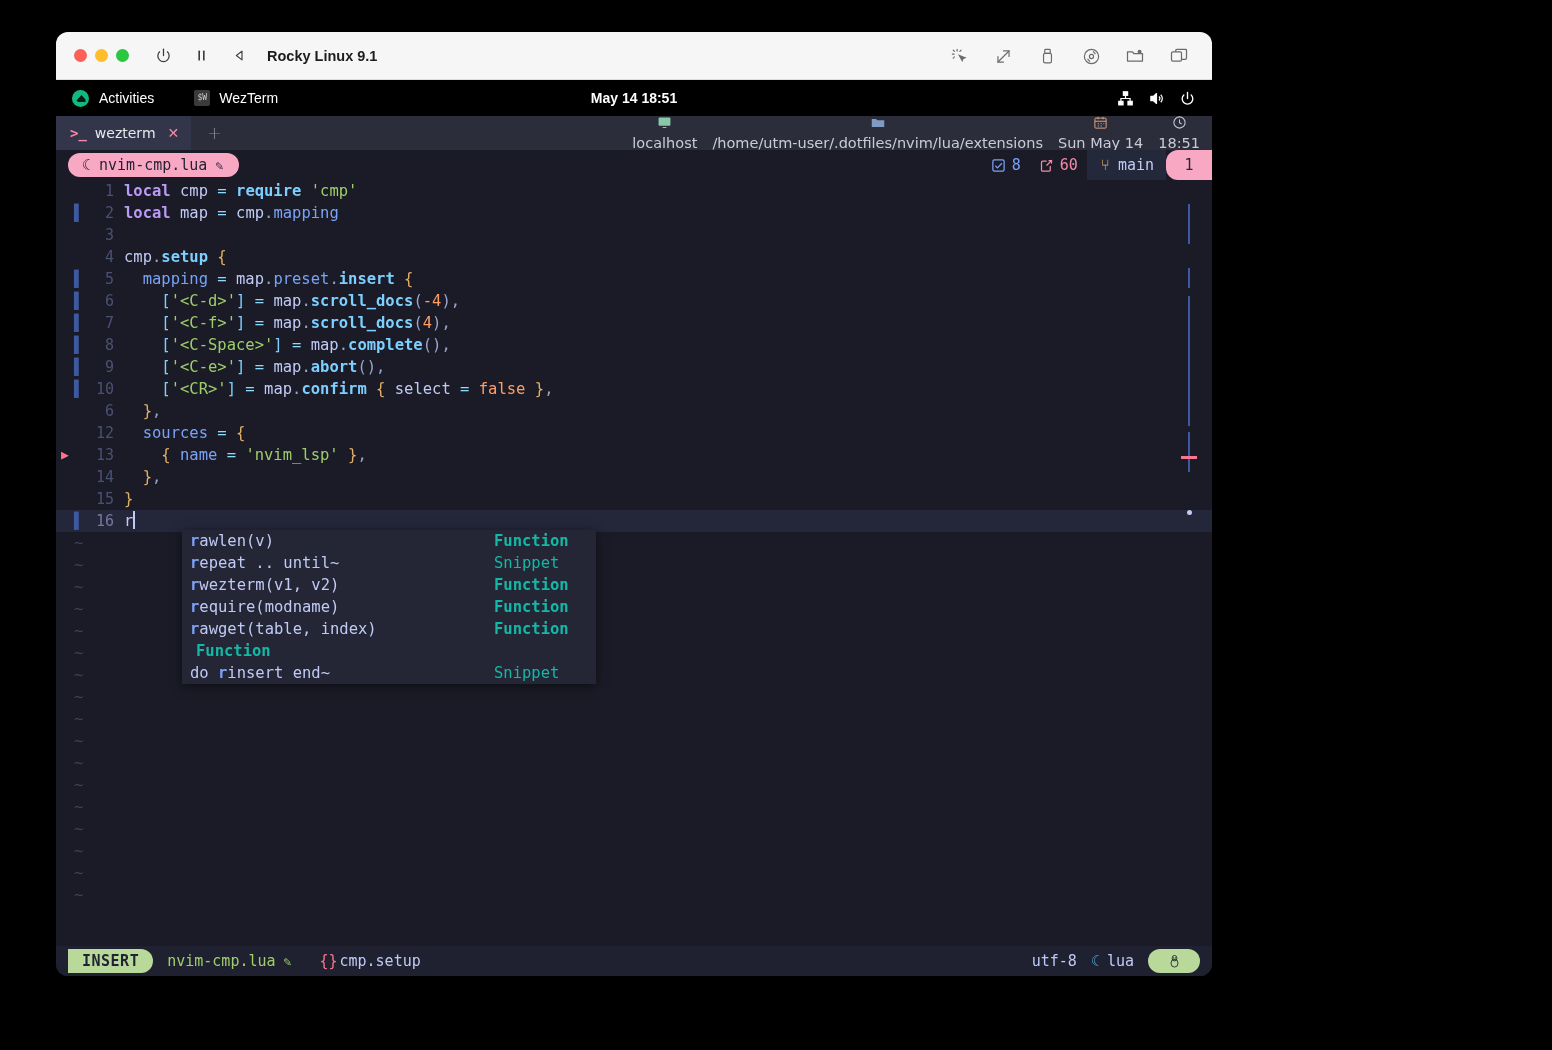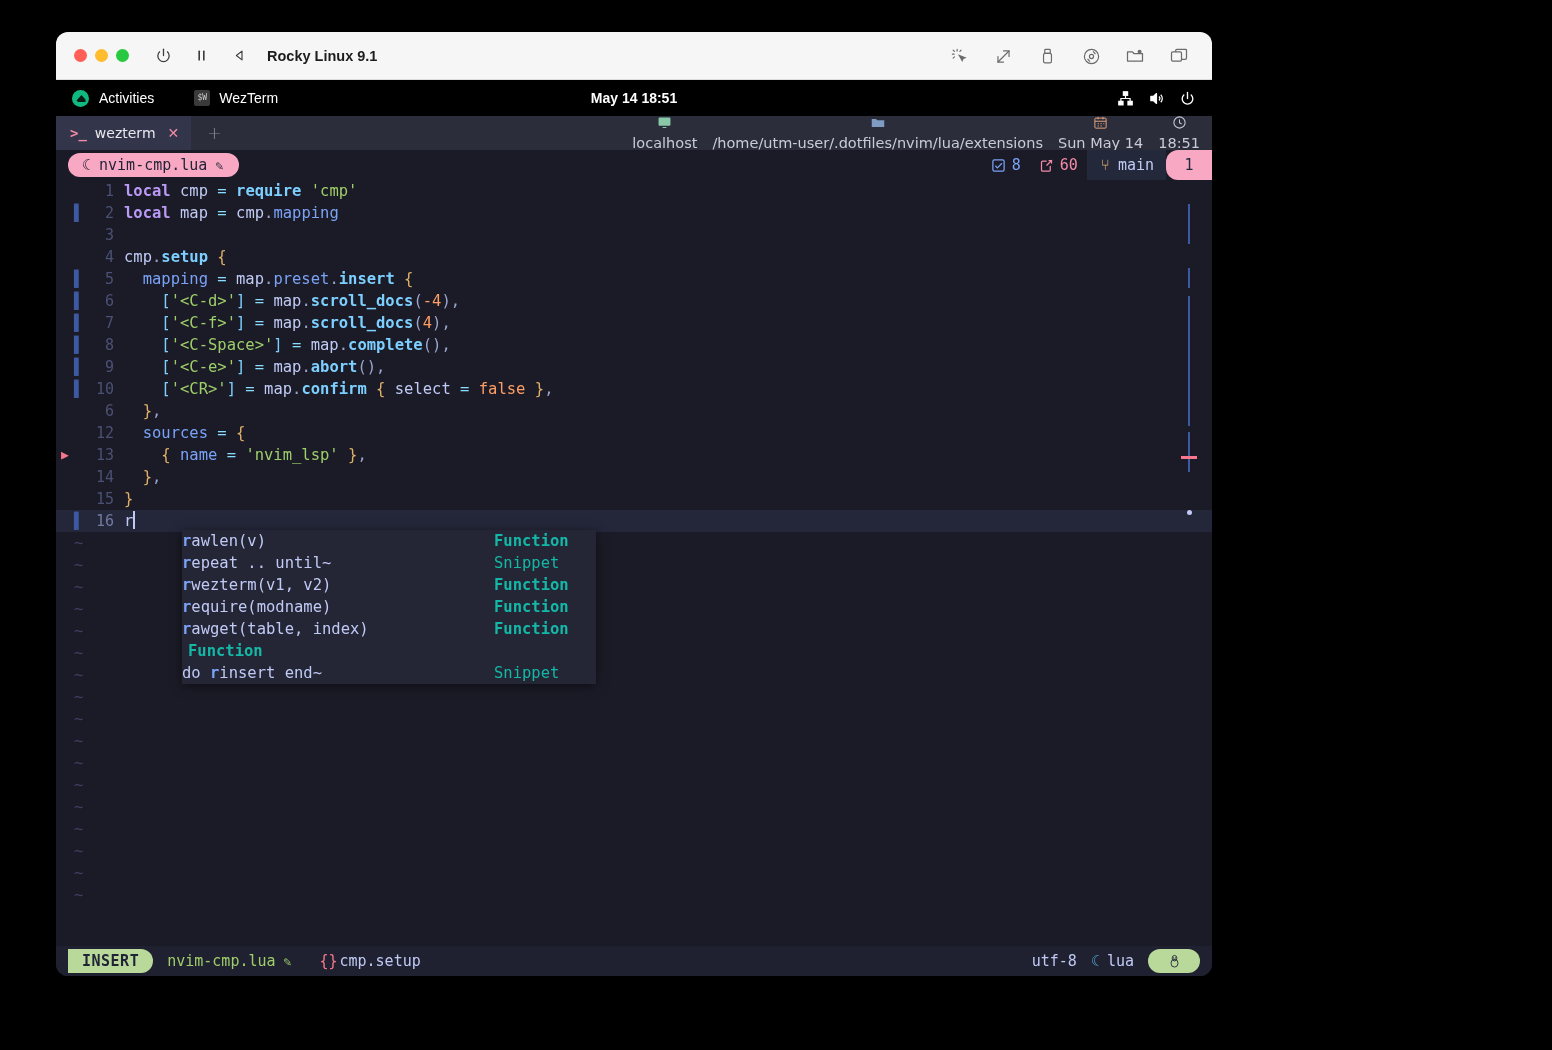--- a/index.html
+++ b/index.html
@@ -180,21 +180,21 @@
     left: 126px; top: 350px;
     width: 414px;
     background: #242636;
     box-shadow: 0 2px 10px rgba(0,0,0,.5);
     z-index: 5;
   }
   .cmp-item {
     height: 22px; display: flex; 
     font-size: 15.5px; line-height: 22px; white-space: pre;
     font-family: "DejaVu Sans Mono", "Liberation Mono", monospace;
-    padding-left: 0;
+    padding-left: 8px;
   }
   .cmp-label { flex: 1; color: #c0caf5; }
   .cmp-match { color: #7aa2f7; font-weight: bold; }
   .cmp-kind { width: 108px; padding-left: 6px; }
   .kind-Function { color: #14b8a6; font-weight: bold; }
   .kind-Snippet  { color: #14b8a6; }
   .kind-Keyword  { color: #e48fb4; }
 
   
   .scrollmarks { position: absolute; right: 18px; top: 0; width: 10px; }

